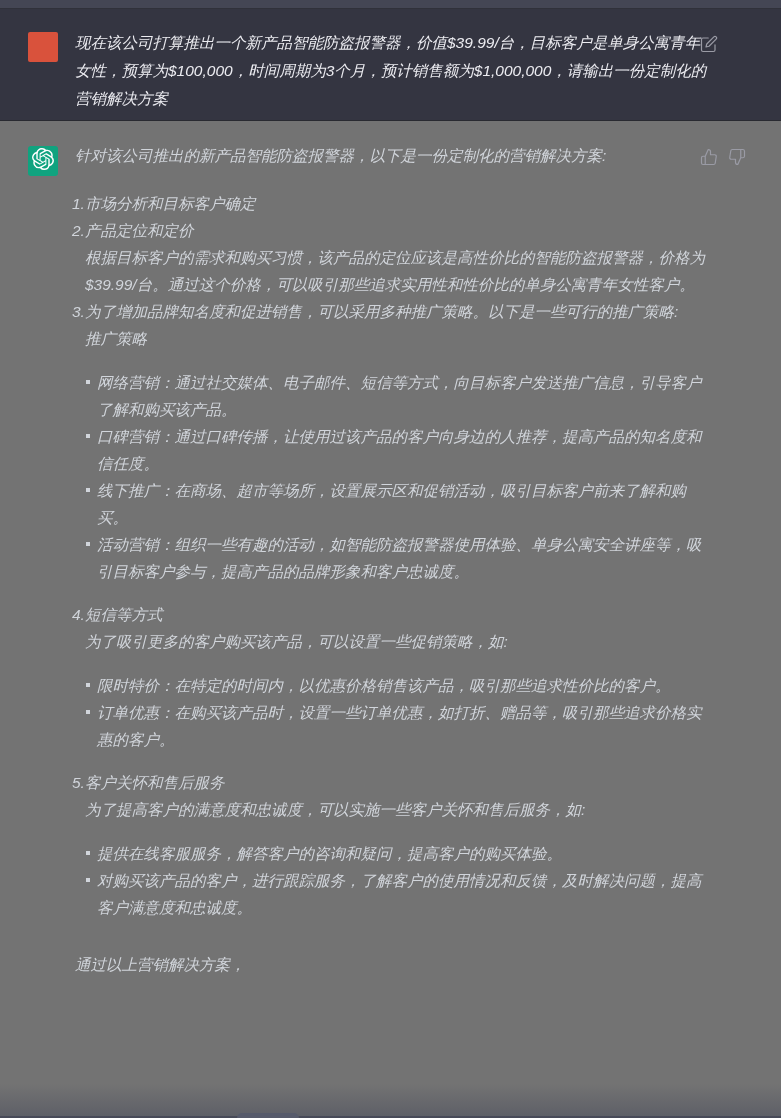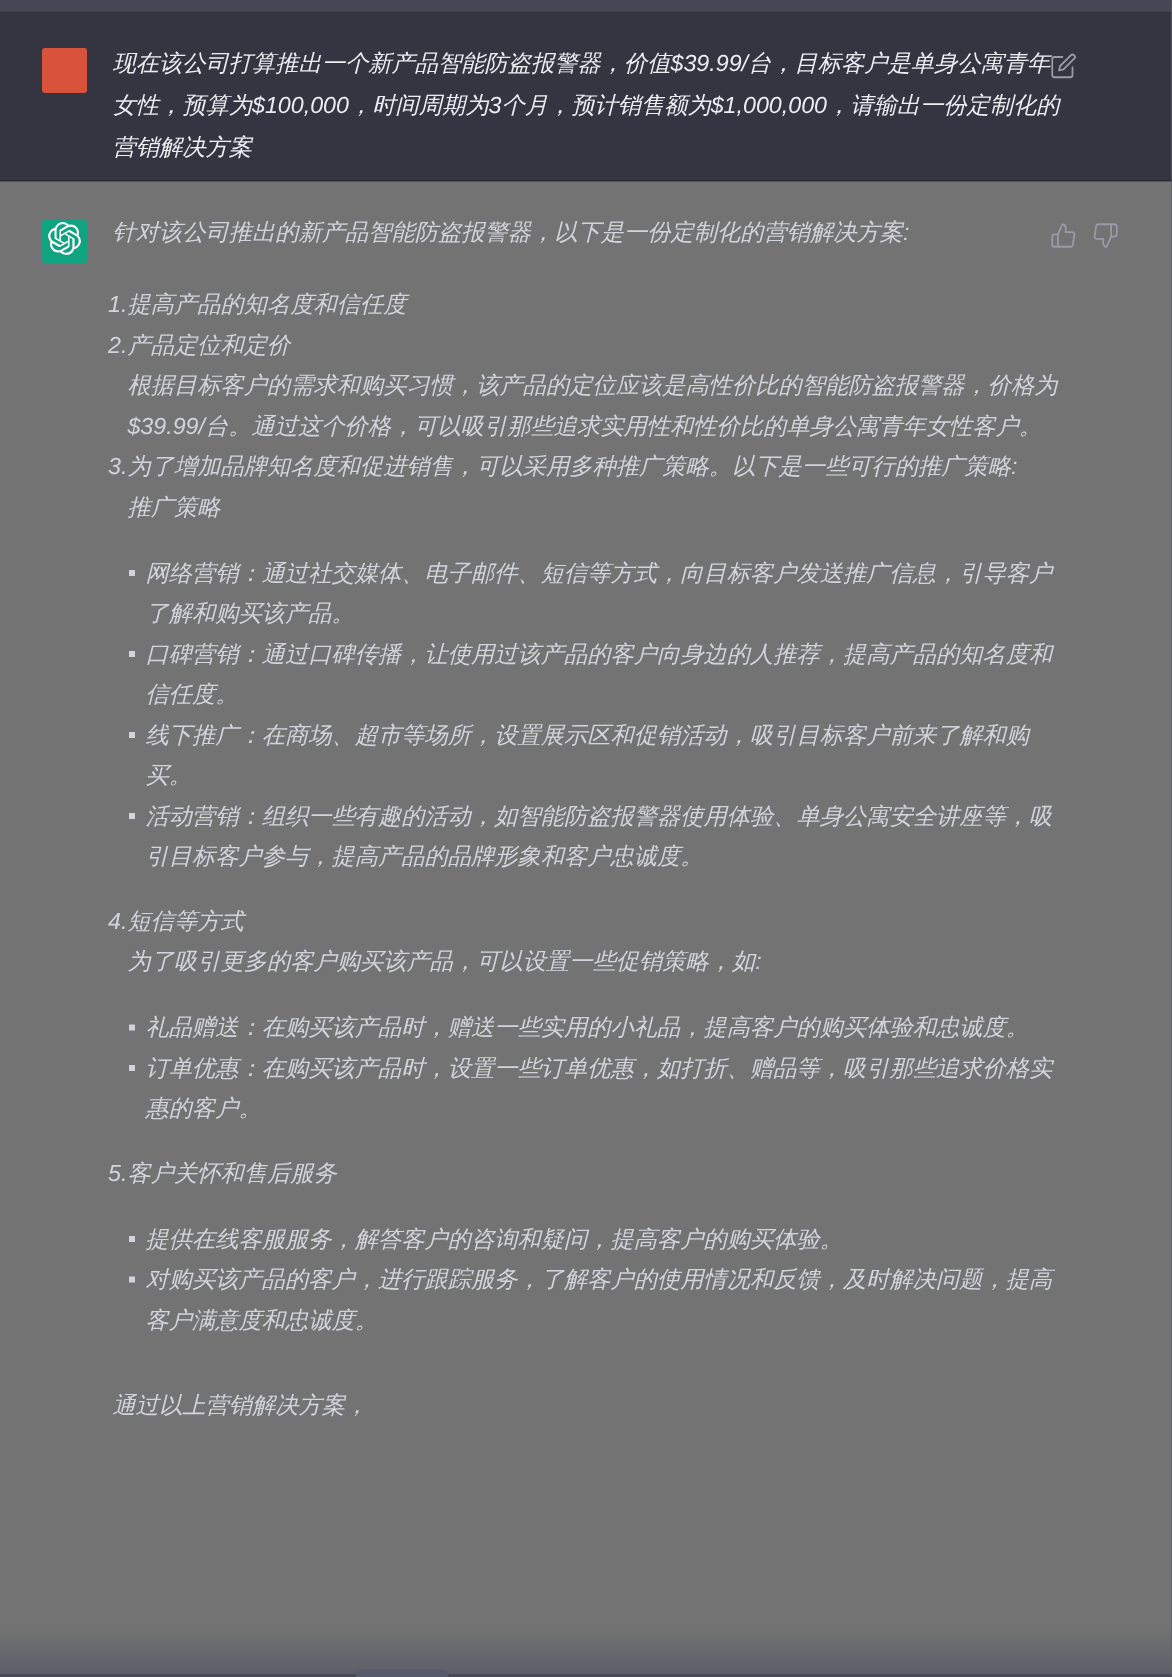--- a/index.html
+++ b/index.html
@@ -93,21 +93,21 @@
   </div>
 
   <div class="msg-content assistant-text">
     <div>针对该公司推出的新产品智能防盗报警器，以下是一份定制化的营销解决方案:</div>
 
     <div class="plan-list">
 
       <div class="li">
         <span class="num">1.</span>
         <div class="li-body">
-          <div>提高产品的知名度和信任度</div>
+          <div>市场分析和目标客户确定</div>
         </div>
       </div>
 
       <div class="li">
         <span class="num">2.</span>
         <div class="li-body">
           <div>产品定位和定价</div>
           <div>根据目标客户的需求和购买习惯，该产品的定位应该是高性价比的智能防盗报警器，价格为$39.99/台。通过这个价格，可以吸引那些追求实用性和性价比的单身公寓青年女性客户。</div>
         </div>
       </div>
@@ -125,30 +125,32 @@
           </div>
         </div>
       </div>
 
       <div class="li">
         <span class="num">4.</span>
         <div class="li-body">
           <div>短信等方式</div>
           <div>为了吸引更多的客户购买该产品，可以设置一些促销策略，如:</div>
           <div class="bullets">
-            <div class="bullet"><span class="bullet-marker"></span><span>礼品赠送：在购买该产品时，赠送一些实用的小礼品，提高客户的购买体验和忠诚度。</span></div>
+            <div class="bullet"><span class="bullet-marker"></span><span>限时特价：在特定的时间内，以优惠价格销售该产品，吸引那些追求性价比的客户。</span></div>
+            <div class="bullet"><span class="bullet-marker"></span></div>
             <div class="bullet"><span class="bullet-marker"></span><span>订单优惠：在购买该产品时，设置一些订单优惠，如打折、赠品等，吸引那些追求价格实惠的客户。</span></div>
           </div>
         </div>
       </div>
 
       <div class="li">
         <span class="num">5.</span>
         <div class="li-body">
           <div>客户关怀和售后服务</div>
+          <div>为了提高客户的满意度和忠诚度，可以实施一些客户关怀和售后服务，如:</div>
           <div class="bullets">
             <div class="bullet"><span class="bullet-marker"></span><span>提供在线客服服务，解答客户的咨询和疑问，提高客户的购买体验。</span></div>
             <div class="bullet"><span class="bullet-marker"></span><span>对购买该产品的客户，进行跟踪服务，了解客户的使用情况和反馈，及时解决问题，提高客户满意度和忠诚度。</span></div>
           </div>
         </div>
       </div>
 
     </div>
 
     <div class="closing">通过以上营销解决方案，</div>

